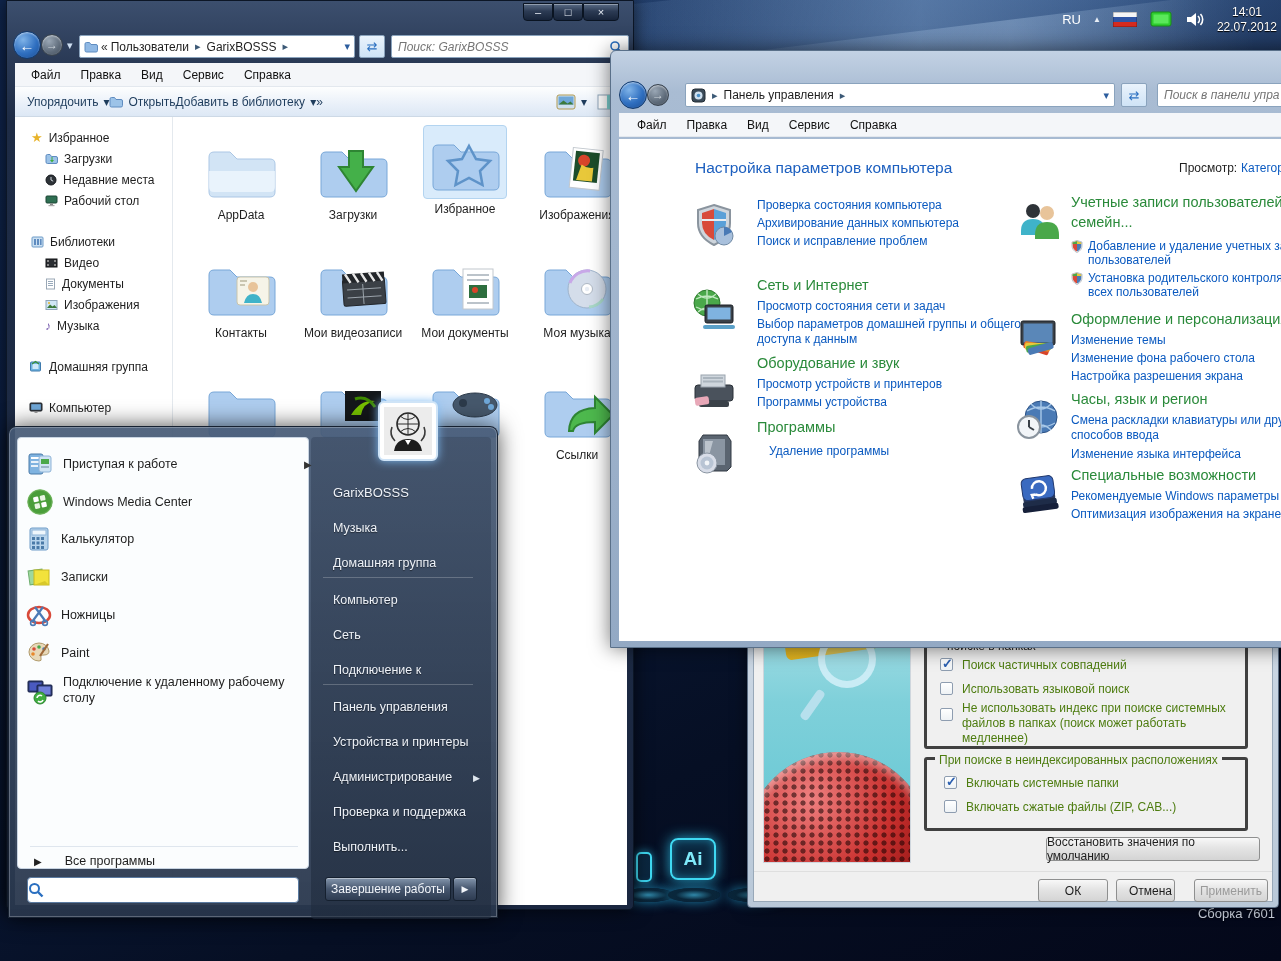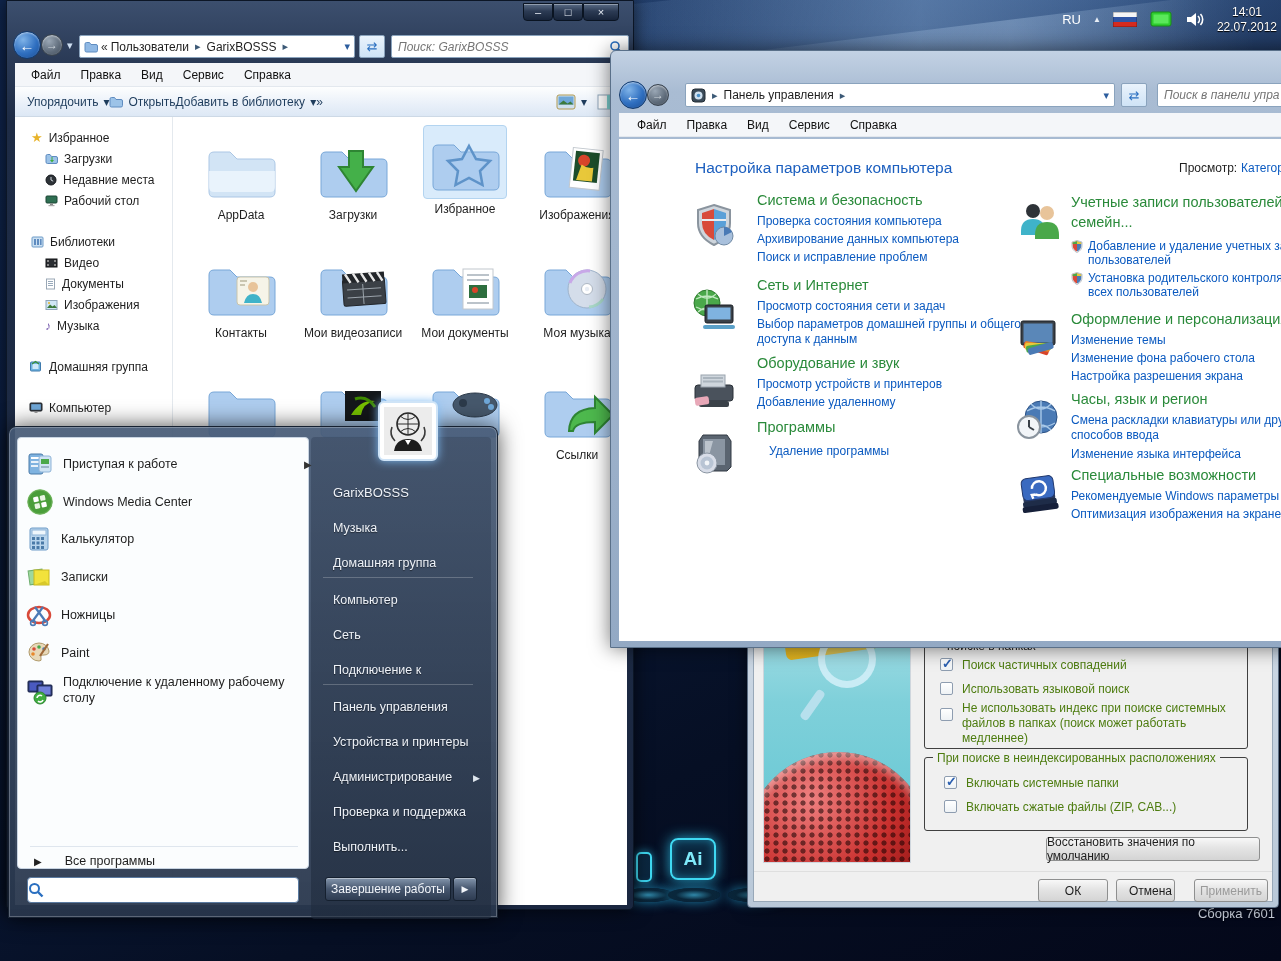--- a/index.html
+++ b/index.html
@@ -75,21 +75,21 @@
   .cp-content { left:8px; top:88px; width:688px; height:502px; background:#fff; }
   .cat-title { font-size:14.5px; color:#2a8a3a; }
   .link { font-size:12px; color:#0b5ac0; }
   .cp-head { font-size:15.5px; color:#1c5fbf; }
 
   
   .dlg { left:747px; top:578px; width:532px; height:330px; z-index:20;
     background:linear-gradient(#cfdae6,#b9c8d8); border:1px solid #5c6e84; border-radius:4px;
     box-shadow:0 0 16px rgba(0,0,0,.5); }
   .dlg-inner { left:5px; top:5px; width:520px; height:318px; background:#f0f0f0; border:1px solid #98a8b8; }
-  .grp { border:1px solid #404040; border-radius:3px; }
+  .grp { border:3px solid #404040; border-radius:3px; }
   .cb { width:13px; height:13px; border:1px solid #8e9db0; border-radius:2px;
     background:linear-gradient(#fff,#eef2f5); display:inline-block; position:relative; }
   .cb.on::after { content:"✓"; position:absolute; left:1px; top:-3px; font-size:13px; font-weight:bold; color:#2b5fb0; }
   .cbl { font-size:12px; color:#4d7c0f; }
   .pbtn { background:linear-gradient(#f8f8f8,#e4e4e4 45%,#d4d4d4); border:1px solid #8e8f8f;
     border-radius:3px; font-size:12px; color:#1e1e1e; display:flex; align-items:center; justify-content:center; }
   .pbtn.dis { color:#9a9a9a; }
 
   
   .sm { left:8px; top:426px; width:490px; height:492px; z-index:40;
@@ -524,21 +524,20 @@
     <div class="abs" style="left:72px; top:64px;">
       <svg width="46" height="46" viewBox="0 0 46 46">
           <path d="M23 2 l16 5 v13 q0 14-16 22 q-16-8-16-22 V7 z" fill="#cfd6dd" stroke="#8a949e" stroke-width="2"></path>
           <path d="M23 6 l12 4 v10 q0 11-12 17 z" fill="#5aa0d8"></path>
           <path d="M23 6 l-12 4 v10 q0 11 12 17 z" fill="#d84a3a"></path>
           <rect x="11" y="16" width="24" height="2" fill="#e8edf2"></rect>
           <circle cx="33" cy="33" r="9" fill="#a8c0dc" stroke="#6f89a4"></circle>
           <path d="M33 33 L33 24 A9 9 0 0 1 41 29 z" fill="#4a7ab5"></path>
         </svg></div>
     <div class="abs" style="left:138px; top:53px; width:330px;">
-      <div class="cat-title">Система и безопасность</div>
       <div class="link" style="margin-top:6px;">Проверка состояния компьютера</div>
       <div class="link" style="margin-top:4px;">Архивирование данных компьютера</div>
       <div class="link" style="margin-top:4px;">Поиск и исправление проблем</div>
     </div>
     <div class="abs" style="left:72px; top:148px;">
       <svg width="46" height="46" viewBox="0 0 46 46">
           <circle cx="16" cy="16" r="13" fill="#4aa84a" stroke="#2e7a2e"></circle>
           <path d="M5 12 q11-6 22 0 M5 20 q11 6 22 0 M16 3 v26 M7 7 q9 8 18 0 M7 25 q9-8 18 0" stroke="#bfe8bf" stroke-width="1.4" fill="none"></path>
           <rect x="14" y="18" width="28" height="18" rx="2" fill="#3a4148" stroke="#1c2126"></rect>
           <rect x="16.5" y="20.5" width="23" height="12" fill="#7fb3e0"></rect>
@@ -554,21 +553,21 @@
           <rect x="4" y="18" width="38" height="16" rx="3" fill="#4a525c" stroke="#2a3138"></rect>
           <rect x="10" y="8" width="24" height="12" fill="#cfd6dd" stroke="#9aa4ae"></rect>
           <rect x="12" y="10" width="20" height="2" fill="#aab4bd"></rect>
           <rect x="12" y="13.5" width="20" height="2" fill="#aab4bd"></rect>
           <rect x="8" y="34" width="30" height="6" rx="2" fill="#3a4148"></rect>
           <rect x="4" y="30" width="14" height="8" rx="2" fill="#e8a8b8" transform="rotate(-8 11 34)"></rect>
         </svg></div>
     <div class="abs" style="left:138px; top:216px; width:330px;">
       <div class="cat-title">Оборудование и звук</div>
       <div class="link" style="margin-top:6px;">Просмотр устройств и принтеров</div>
-      <div class="link" style="margin-top:4px;">Добавление удаленному</div>
+      <div class="link" style="margin-top:4px;">Программы устройства</div>
     </div>
     <div class="abs" style="left:72px; top:290px;">
       <svg width="46" height="46" viewBox="0 0 46 46">
           <path d="M12 6 h24 l4 6 v26 l-4 4 H12 l-4-4 V12 z" fill="#5a6470" stroke="#323a44"></path>
           <rect x="12" y="10" width="22" height="26" fill="#8a95a2"></rect>
           <path d="M14 12 l8 0 -6 22 -2 0 z" fill="#c8d0d8" opacity=".8"></path>
           <circle cx="16" cy="34" r="10" fill="#d8dde8" stroke="#8a95a2"></circle>
           <circle cx="16" cy="34" r="6.5" fill="#b8c4d4"></circle>
           <circle cx="16" cy="34" r="2.4" fill="#f2f5f8"></circle>
         </svg></div>

